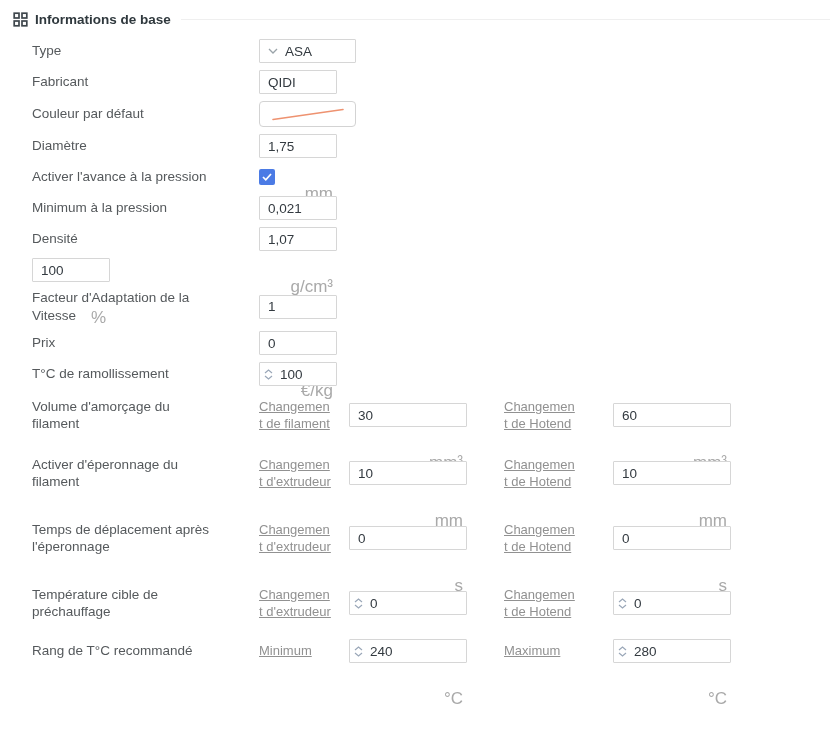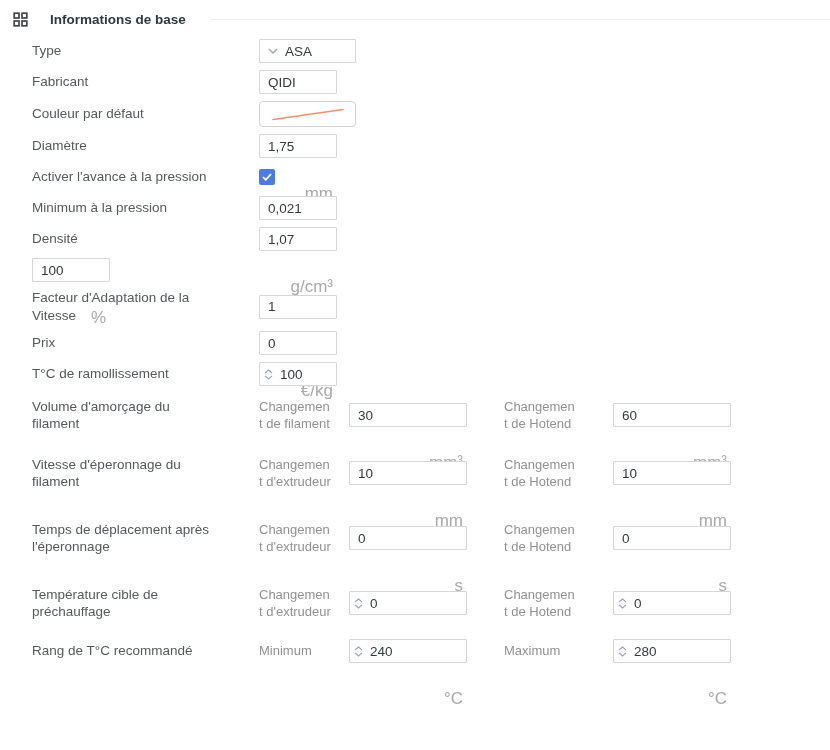--- a/index.html
+++ b/index.html
@@ -5,21 +5,21 @@
   * { box-sizing: border-box; }
   html,body { margin:0; padding:0; background:#ffffff; }
   body {
     width:830px; height:750px; overflow:hidden;
     font-family:"Liberation Sans", sans-serif;
     color:#55595c;
   }
   .page { padding:12px 0 0 0; }
 
   
-  .section-header { display:flex; align-items:center; margin:0 0 12px 13px;gap:15px; }
+  .section-header { display:flex; align-items:center; margin:0 0 12px 13px; }
   .section-header .hicon { flex:none; display:flex; margin-right:7px; }
   .section-title { font-size:13.5px; font-weight:bold; color:#2f383d; white-space:nowrap; }
   .section-rule { flex:1; height:1px; background:#efefef; margin-left:10px; }
 
   
   .row { display:flex; align-items:center; margin:0 0 7px 32px; min-height:24px;gap:12px; }
   .row-label {
     flex:none; width:178px; margin-right:37px;
     font-size:13.5px; line-height:1.3; color:#55595c;
   }
@@ -70,20 +70,21 @@
     flex:none; width:16px; height:16px; border-radius:2px;
     background:#4b7be5; display:flex; align-items:center; justify-content:center;
     cursor:pointer;
   }
 
   
   .sub-label {
     flex:none; width:72px; margin-right:6px;
     font-size:13px; line-height:1.35; color:#919191;
     overflow-wrap:anywhere;
+    text-decoration:underline;
   }
   .sub-label.second { margin-left:25px; width:72px; margin-right:25px; }
 </style>
 </head>
 <body>
 
 <div class="page">
 
   <div class="section-header">
     <span class="hicon">
@@ -208,21 +209,21 @@
       <span class="unit">mm³</span>
     </div>
     <span class="sub-label second">Changement de Hotend</span>
     <div class="input-box wide">
       <input type="text" value="60" style="">
       <span class="unit">mm³</span>
     </div>
   </div>
 
   <div class="row tall3">
-    <span class="row-label">Vitesse d'éperonnage du filament</span>
+    <span class="row-label">Activer d'éperonnage du filament</span>
     <span class="sub-label">Changement d'extrudeur</span>
     <div class="input-box wide">
       <input type="text" value="10" style="">
       <span class="unit">mm</span>
     </div>
     <span class="sub-label second">Changement de Hotend</span>
     <div class="input-box wide">
       <input type="text" value="10" style="">
       <span class="unit">mm</span>
     </div>

